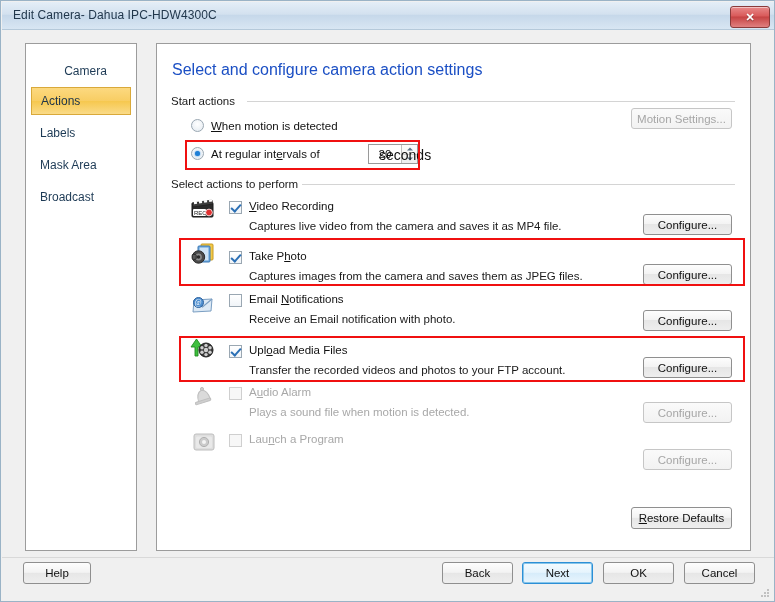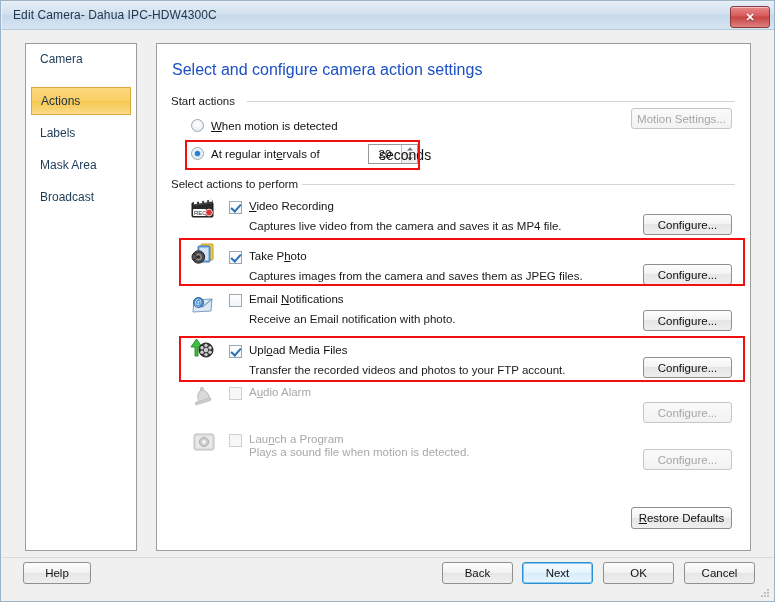--- a/index.html
+++ b/index.html
@@ -314,21 +314,21 @@
 <div class="window">
 
   <div class="titlebar">
     <div class="titlebar-text">Edit Camera- Dahua IPC-HDW4300C</div>
     <div class="close-btn">
       <div class="close-x">✕</div>
     </div>
   </div>
 
   <div class="sidebar">
-    <div class="side-item" style="top:1px;">
+    <div class="side-item" style="top:13px;justify-content:center;">
       <span>Camera</span>
     </div>
     <div class="side-item selected" style="top:43px;">
       <span>Actions</span>
     </div>
     <div class="side-item" style="top:75px;">
       <span>Labels</span>
     </div>
     <div class="side-item" style="top:107px;">
       <span>Mask Area</span>
@@ -452,21 +452,21 @@
 
     <div class="act-icon" style="left:33px; top:339px; opacity:.55;">
       <svg width="26" height="26" viewBox="0 0 26 26">
         <path d="M7 18 C7 12 9 8 13 7 C17 8 19 12 19 18 Z" fill="#bdbdbd" stroke="#8a8a8a" transform="rotate(-18 13 13)"></path>
         <rect x="5" y="17.2" width="16" height="2.4" rx="1.2" fill="#a8a8a8" stroke="#8a8a8a" transform="rotate(-18 13 18)"></rect>
         <circle cx="12" cy="6" r="1.6" fill="#a8a8a8" stroke="#8a8a8a"></circle>
       </svg>
     </div>
     <div class="act-check disabled" style="left:72px; top:343px;"></div>
     <div class="act-title disabled" style="left:92px; top:342px;">A<span class="underline">u</span>dio Alarm</div>
-    <div class="act-desc disabled" style="left:92px; top:362px;margin-top:40px;">Plays a sound file when motion is detected.</div>
+    <div class="act-desc disabled" style="left:92px; top:362px;">Plays a sound file when motion is detected.</div>
     <div class="btn disabled" style="left:486px; top:358px; width:89px; height:21px;">
       <span>Configure...</span>
     </div>
 
     <div class="act-icon" style="left:35px; top:386px; opacity:.6;">
       <svg width="24" height="24" viewBox="0 0 24 24">
         <rect x="2" y="4" width="20" height="16" rx="2" fill="#c9c9c9" stroke="#949494"></rect>
         <rect x="4" y="6.5" width="16" height="11.5" rx="1.5" fill="#dcdcdc"></rect>
         <circle cx="12" cy="12" r="4.6" fill="#a9a9a9" stroke="#7d7d7d"></circle>
         <circle cx="12" cy="12" r="2" fill="#efefef"></circle>

